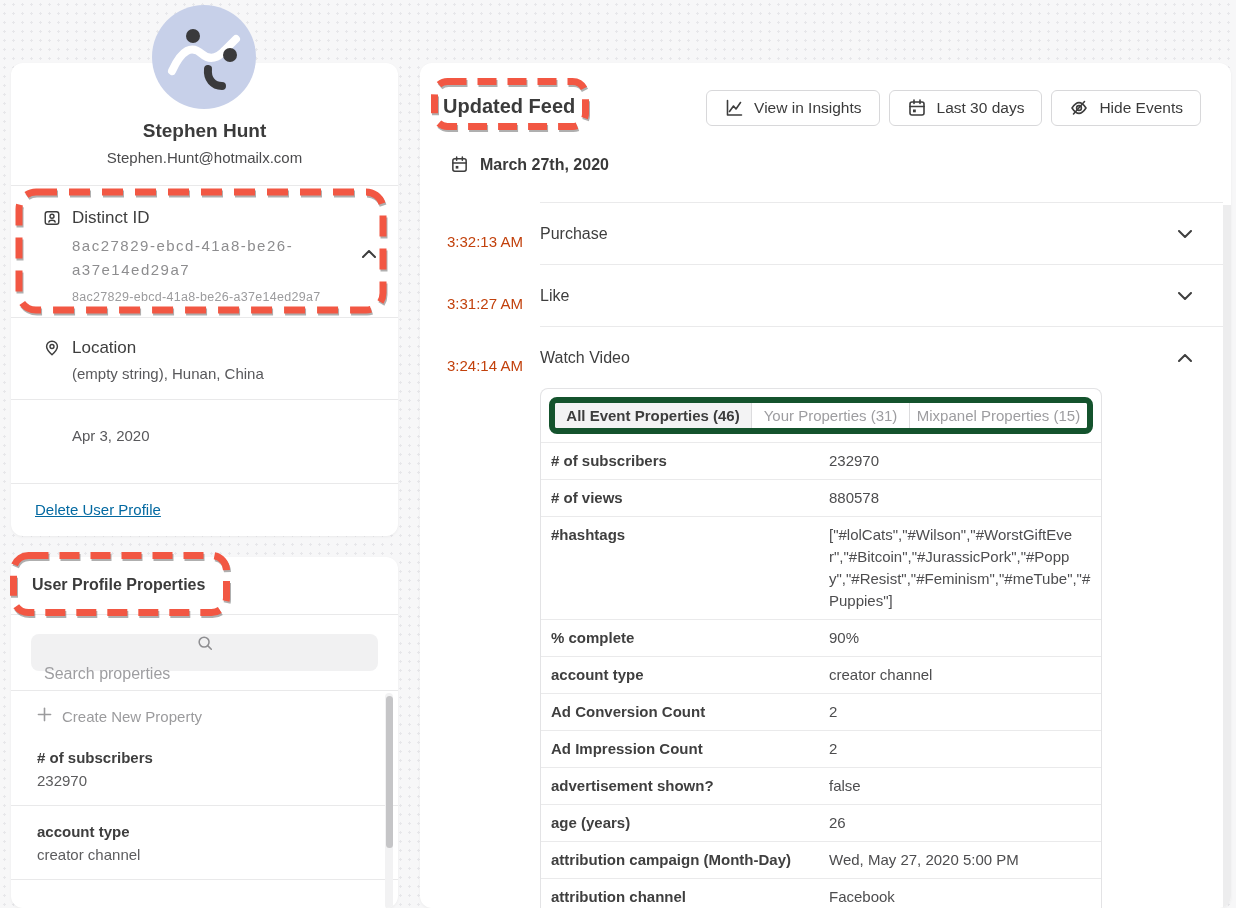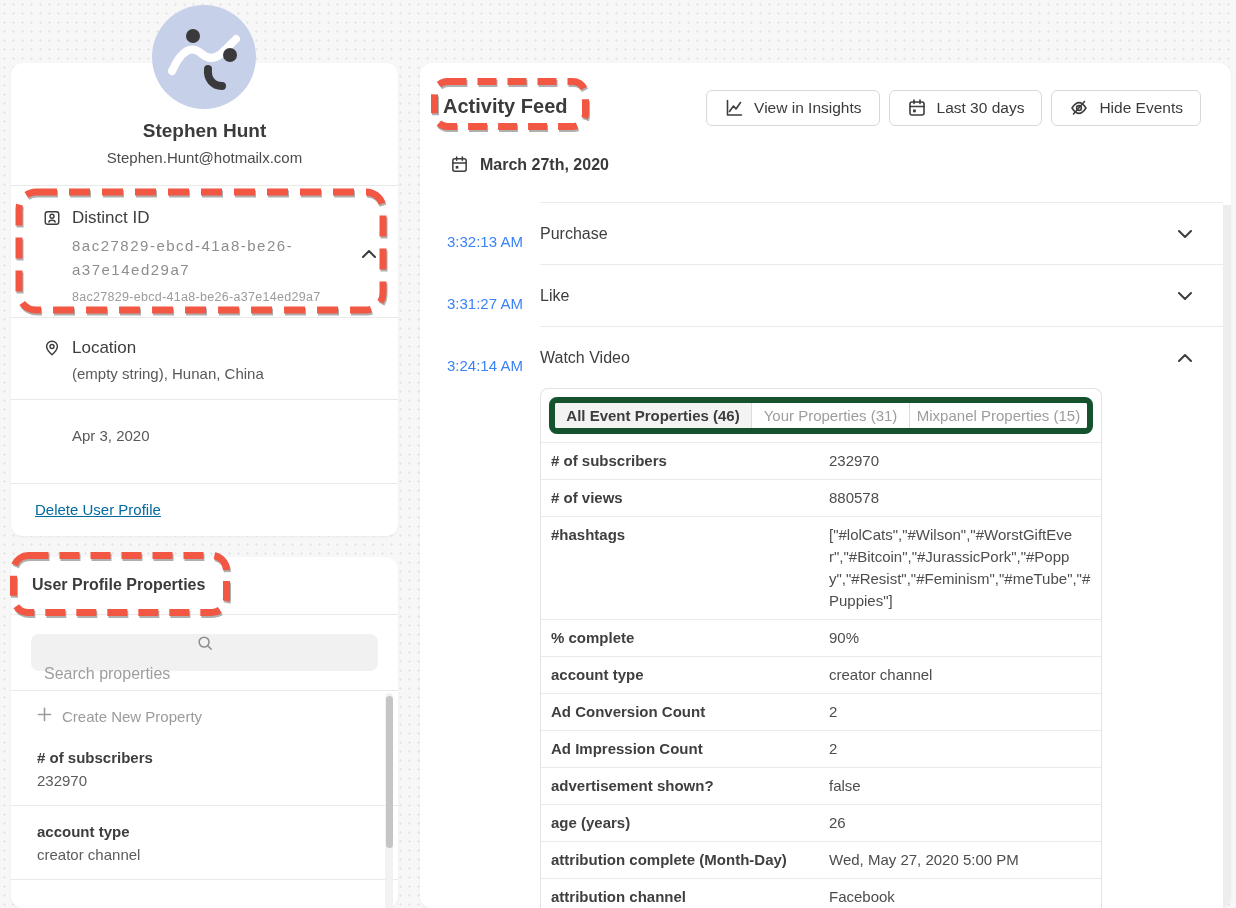--- a/index.html
+++ b/index.html
@@ -64,21 +64,21 @@
   .header-buttons { display:flex; gap:9px; }
   .hbtn { height:36px; display:flex; align-items:center; gap:10px; padding:4px 17px;
           background:#fff; border:1px solid #d8d8da; border-radius:6px; cursor:pointer;
           font-family:inherit; font-size:15.5px; color:#3b3b3b; }
   .hbtn .bicon { width:20px; height:20px; }
   .date-row { display:flex; align-items:center; gap:11px; margin:29px 0 0 30px; }
   .date-icon { width:19px; height:19px; color:#3d3d3d; }
   .date-label { font-size:16px; font-weight:700; color:#3a3a3a; }
   .events { margin-top:28px; margin-right:8px; }
   .event-row { display:flex; height:62px; cursor:pointer; }
-  .event-time { width:120px; flex:0 0 120px; padding-left:27px; font-size:15px; color:#3b82f6; align-self:center;margin-top:16px; }
+  .event-time { width:120px; flex:0 0 120px; padding-left:27px; font-size:15px; color:#c2410c; align-self:center;margin-top:16px; }
   .event-main { flex:1; display:flex; align-items:center; justify-content:space-between;
                 border-top:1px solid #eaeaeb; padding-right:31px; }
   .event-name { font-size:16px; color:#3e3e3e; font-weight:500; }
   .chev svg { display:block; }
   .chev.up svg { transform:rotate(180deg); }
 
   
   #event-panel { margin-left:120px; width:562px; border:1px solid #e3e3e5; border-bottom:none;
                  border-radius:8px 8px 0 0; }
   .tabbar { display:flex; margin:8px; height:37px; border:6px solid #14532d; border-radius:8px; overflow:hidden; }
@@ -201,21 +201,21 @@
         </div>
 
       <div class="scroll-track">
         <div class="scroll-thumb"></div>
       </div>
     </div>
   </div>
 
   <div id="card-activity" class="card">
     <div class="activity-header">
-      <div class="activity-title">Activity Feed</div>
+      <div class="activity-title">Updated Feed</div>
       <div class="header-buttons">
         <button class="hbtn">
           <span class="bicon">
             <svg width="20" height="20" viewBox="0 0 20 20" class="icon-stroke">
               <path d="M3.5 2.5 L3.5 17 L17.5 17"></path>
               <path d="M5.5 13.5 L9.5 8 L12 11 L16.5 4.5"></path>
             </svg>
           </span>
           <span>View in Insights</span>
         </button>
@@ -352,21 +352,21 @@
               <div class="tkey">advertisement shown?</div>
               <div class="tval">false</div>
             </div>
 
             <div class="trow">
               <div class="tkey">age (years)</div>
               <div class="tval">26</div>
             </div>
 
             <div class="trow">
-              <div class="tkey">attribution complete (Month-Day)</div>
+              <div class="tkey">attribution campaign (Month-Day)</div>
               <div class="tval">Wed, May 27, 2020 5:00 PM</div>
             </div>
 
             <div class="trow">
               <div class="tkey">attribution channel</div>
               <div class="tval">Facebook</div>
             </div>
 
         </div>
       </div>

